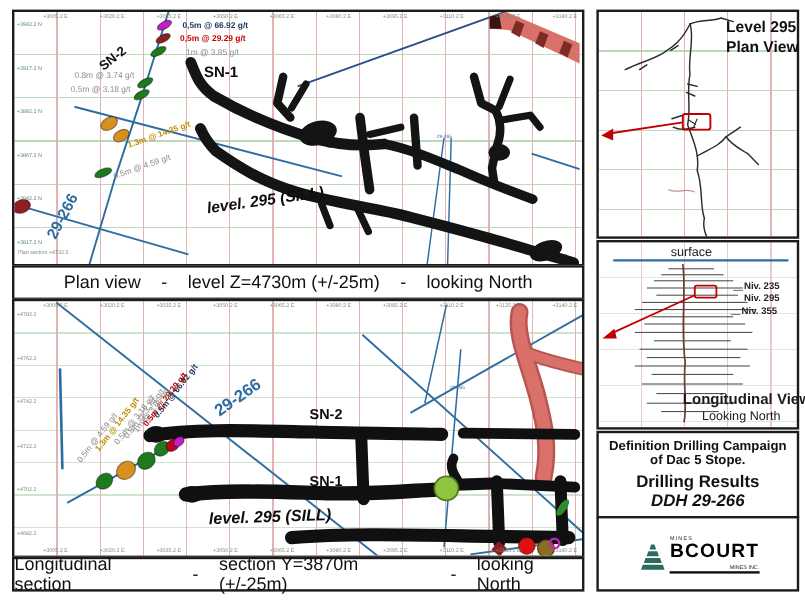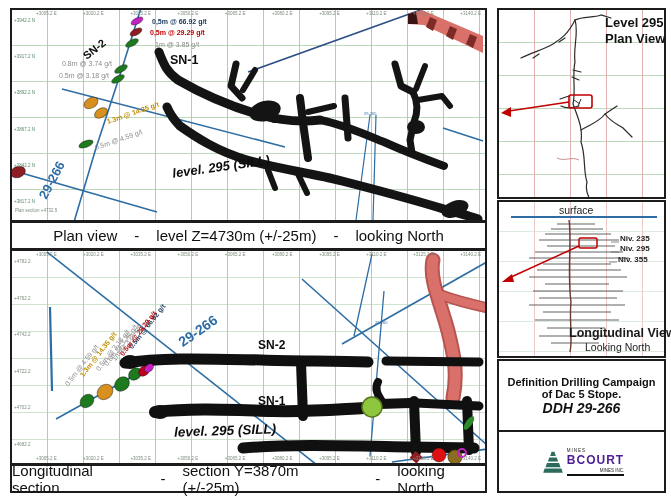--- a/index.html
+++ b/index.html
@@ -52,21 +52,21 @@
   .niv{font-size:8px;font-weight:bold;color:#222;}
 
   .p-info{display:flex;flex-direction:column;align-items:center;justify-content:center;}
   .info-s{font-weight:bold;font-size:11px;color:#111;text-align:center;}
   .info-b{font-weight:bold;font-size:14px;color:#111;text-align:center;margin-top:3px;}
 
   .p-brand{display:flex;flex-direction:column;align-items:center;justify-content:center;}
   .logorow{display:flex;align-items:flex-end;}
   .logotxt{display:flex;flex-direction:column;align-items:flex-start;border-bottom:2px solid #111;padding-bottom:1px;}
   .logo-mines{font-size:4.5px;letter-spacing:1px;color:#222;}
-  .logo-name{font-size:12px;font-weight:bold;letter-spacing:1px;color:#4c1d95;}
+  .logo-name{font-size:16px;font-weight:bold;letter-spacing:1px;color:#000000;}
   .logo-inc{font-size:4.5px;color:#222;align-self:flex-end;margin-top:1px;}
   .tagline{font-size:14px;font-weight:bold;color:var(--brand,#76933c);margin-top:4px;}
 </style>
 </head>
 <body>
 
 <div class="stage">
 
   <div class="panel p-plan g-plan">
     <svg class="art" viewBox="0 0 473 210" preserveAspectRatio="none">
@@ -338,20 +338,21 @@
     <span class="lbl niv" style="left:121px;top:33px;">Niv. 235</span>
     <span class="lbl niv" style="left:121px;top:43px;">Niv. 295</span>
     <span class="lbl niv" style="left:119px;top:54px;">Niv. 355</span>
     <span class="lbl" style="left:70px;top:125px;font-weight:bold;font-size:12.5px;">Longitudinal View</span>
     <span class="lbl" style="left:86px;top:140px;font-size:10.5px;">Looking North</span>
   </div>
 
   <div class="panel p-info">
     <div class="info-s">Definition Drilling Campaign</div>
     <div class="info-s">of Dac 5 Stope.</div>
+    <div class="info-b">Drilling Results</div>
     <div class="info-b" style="margin-top:0;font-style:italic;">DDH 29-266</div>
   </div>
 
   <div class="panel p-brand">
     <div class="logorow">
       <svg width="28" height="26" viewBox="0 0 30 26">
         <g fill="#2d6b5f">
           <path d="M13.5,1 L16.5,1 L18,5.5 L12,5.5 Z"></path>
           <path d="M11,7 L19,7 L20.5,11.5 L9.5,11.5 Z"></path>
           <path d="M8.5,13 L21.5,13 L23,17.5 L7,17.5 Z"></path>

